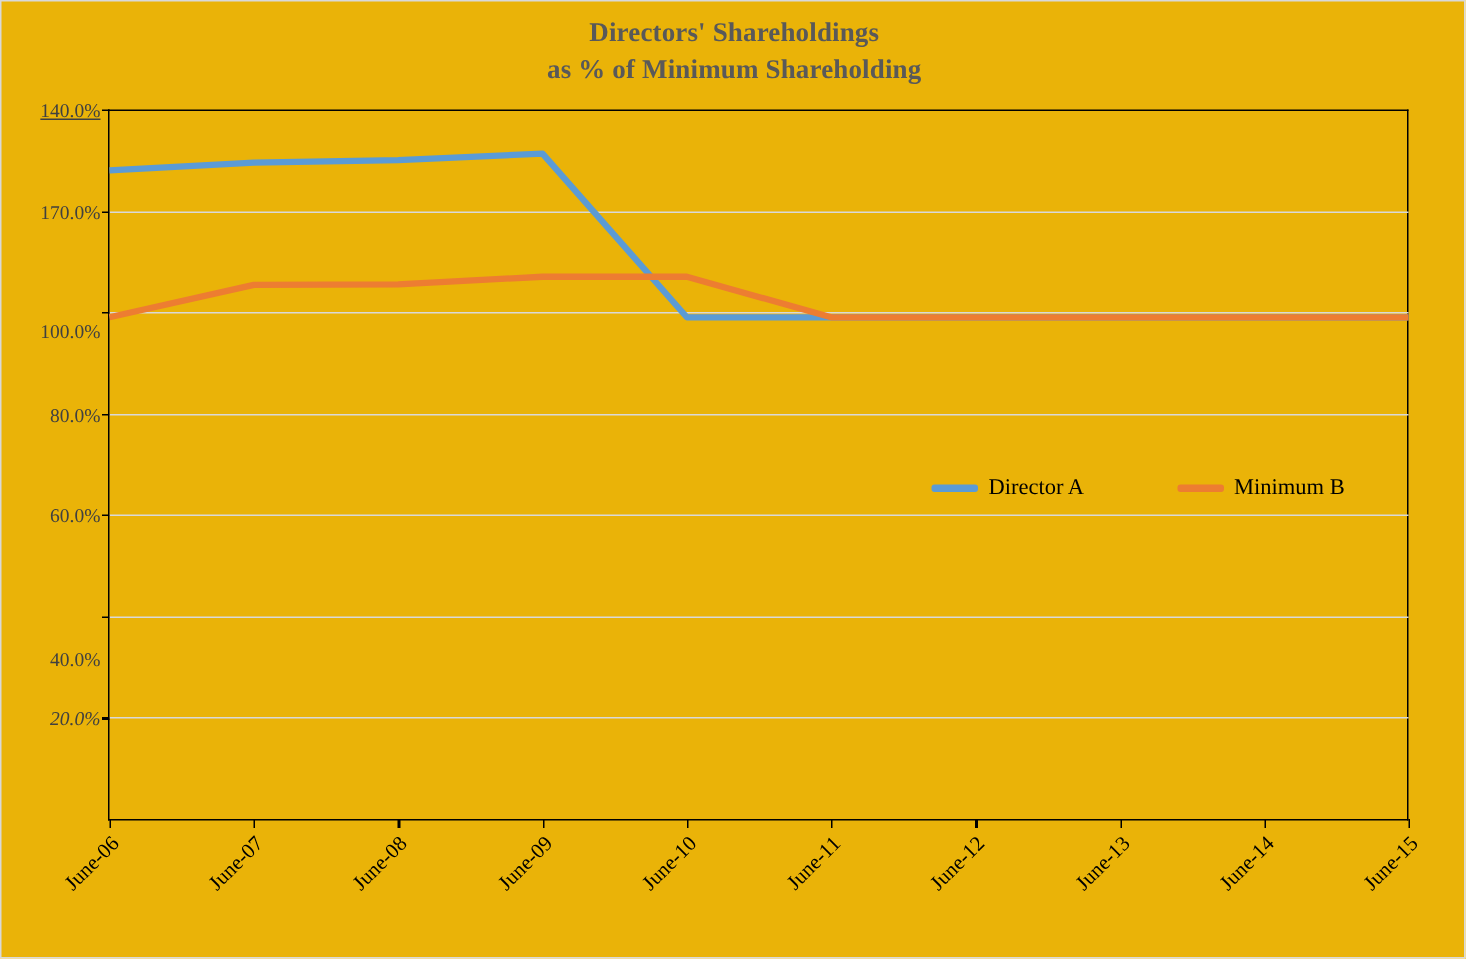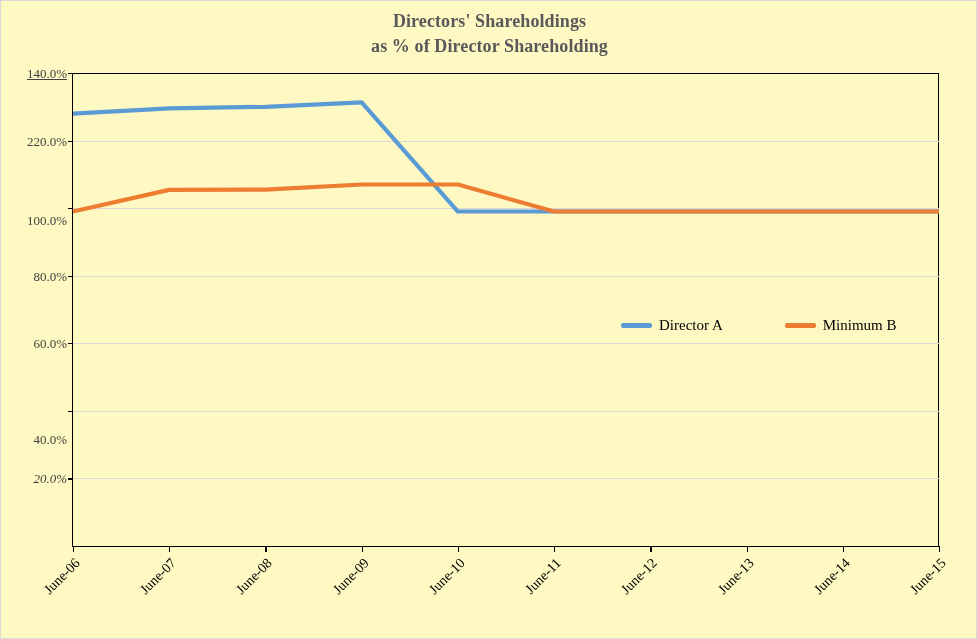--- a/index.html
+++ b/index.html
@@ -12,21 +12,21 @@
     height: 639px;
     font-family: "Liberation Serif", serif;
     overflow: hidden;
   }
   #chart-root {
     position: relative;
     width: 977px;
     height: 639px;
     box-sizing: border-box;
     border: 1px solid #d9d9d9;
-    background: #fef9c3;
+    background: #eab308;
   }
   
   #chart-title {
     position: absolute;
     left: 0;
     top: 8px;
     width: 977px;
     text-align: center;
     color: #595959;
     font-family: "Liberation Serif", serif;
@@ -154,21 +154,21 @@
     overflow: visible;
   }
 </style>
 </head>
 <body>
 
 <div id="chart-root">
 
   <div id="chart-title">
     <span class="line">Directors' Shareholdings</span>
-    <span class="line">as % of Director Shareholding</span>
+    <span class="line">as % of Minimum Shareholding</span>
   </div>
 
   <div id="plot-area">
 
     <div id="plot-frame">
       <div class="axis-line" id="top-border-line"></div>
       <div class="axis-line" id="right-border-line"></div>
       <div class="axis-line" id="y-axis-line"></div>
       <div class="axis-line" id="x-axis-line"></div>
       <div id="gridlines">
@@ -215,21 +215,21 @@
       <div class="legend-entry">
         <span class="legend-swatch" style="background: rgb(237, 125, 49);"></span>
         <span class="legend-text">Minimum B</span>
       </div>
     </div>
 
   </div>
 
   <div id="y-axis-labels">
       <div class="y-label" style="left: 2px; top: 66px; right: auto; text-decoration: underline;">140.0%</div>
-      <div class="y-label" style="left: 2px; top: 133.571px; right: auto;">220.0%</div>
+      <div class="y-label" style="left: 2px; top: 133.571px; right: auto;">170.0%</div>
       <div class="y-label" style="left: 2px; top: 201.143px; right: auto; margin-top: 12px;">100.0%</div>
       <div class="y-label" style="left: 2px; top: 268.714px; right: auto;">80.0%</div>
       <div class="y-label" style="left: 2px; top: 336.286px; right: auto;">60.0%</div>
       <div class="y-label" style="left: 2px; top: 403.857px; right: auto; margin-top: 28px;">40.0%</div>
       <div class="y-label" style="left: 2px; top: 471.429px; right: auto; font-style: italic;">20.0%</div>
     </div>
   <div id="x-axis-labels">
       <div class="x-label" style="left: 12px; top: 555px; width: 60px; text-align: right;">June-06</div>
       <div class="x-label" style="left: 108.222px; top: 555px; width: 60px; text-align: right;">June-07</div>
       <div class="x-label" style="left: 204.444px; top: 555px; width: 60px; text-align: right;">June-08</div>

